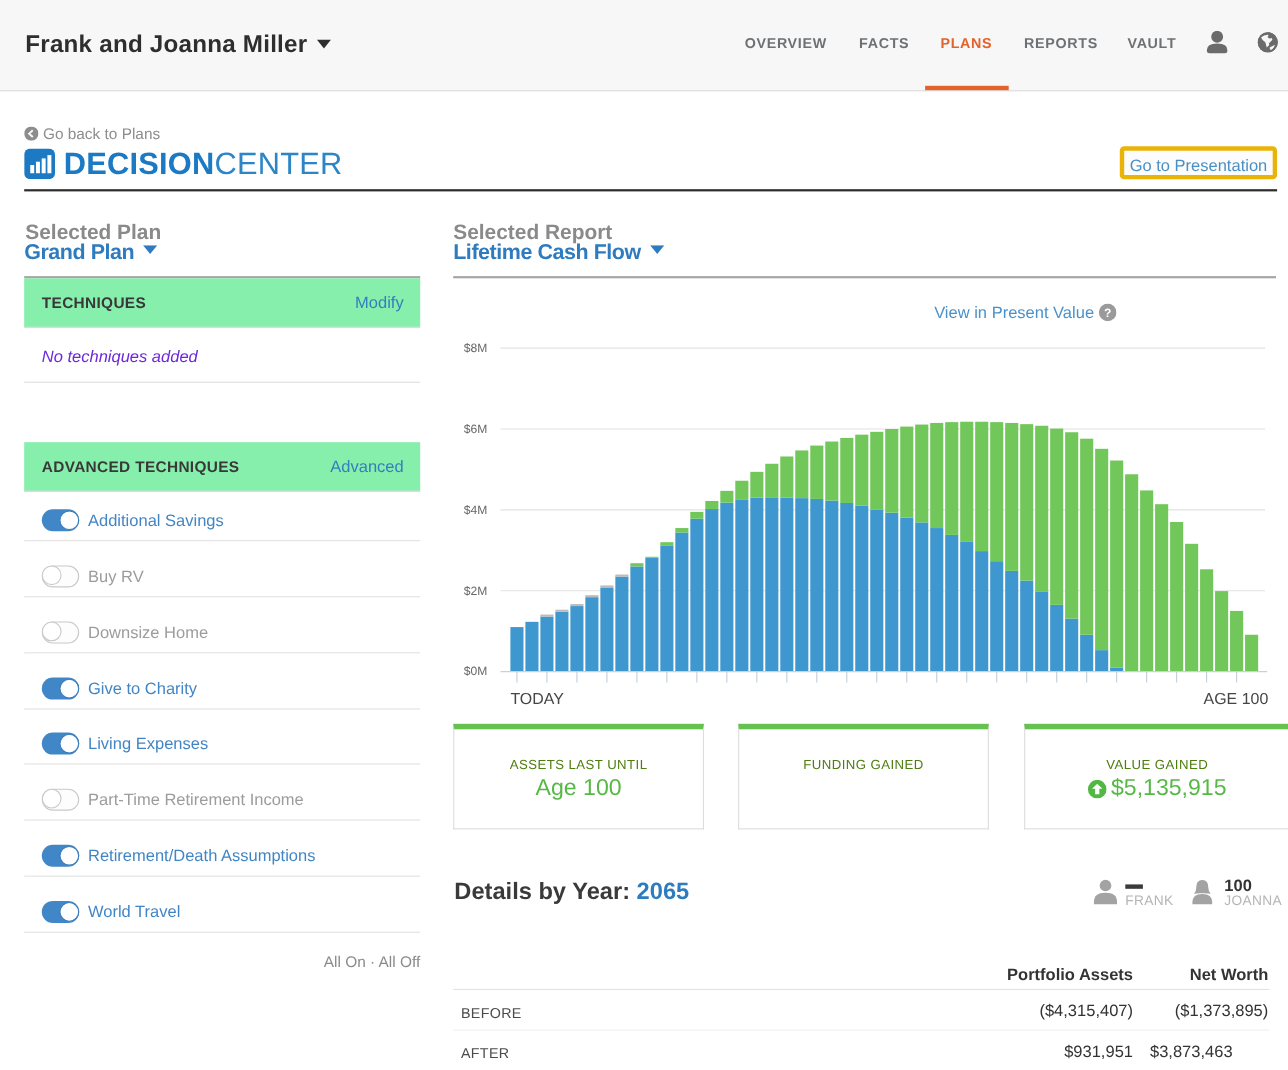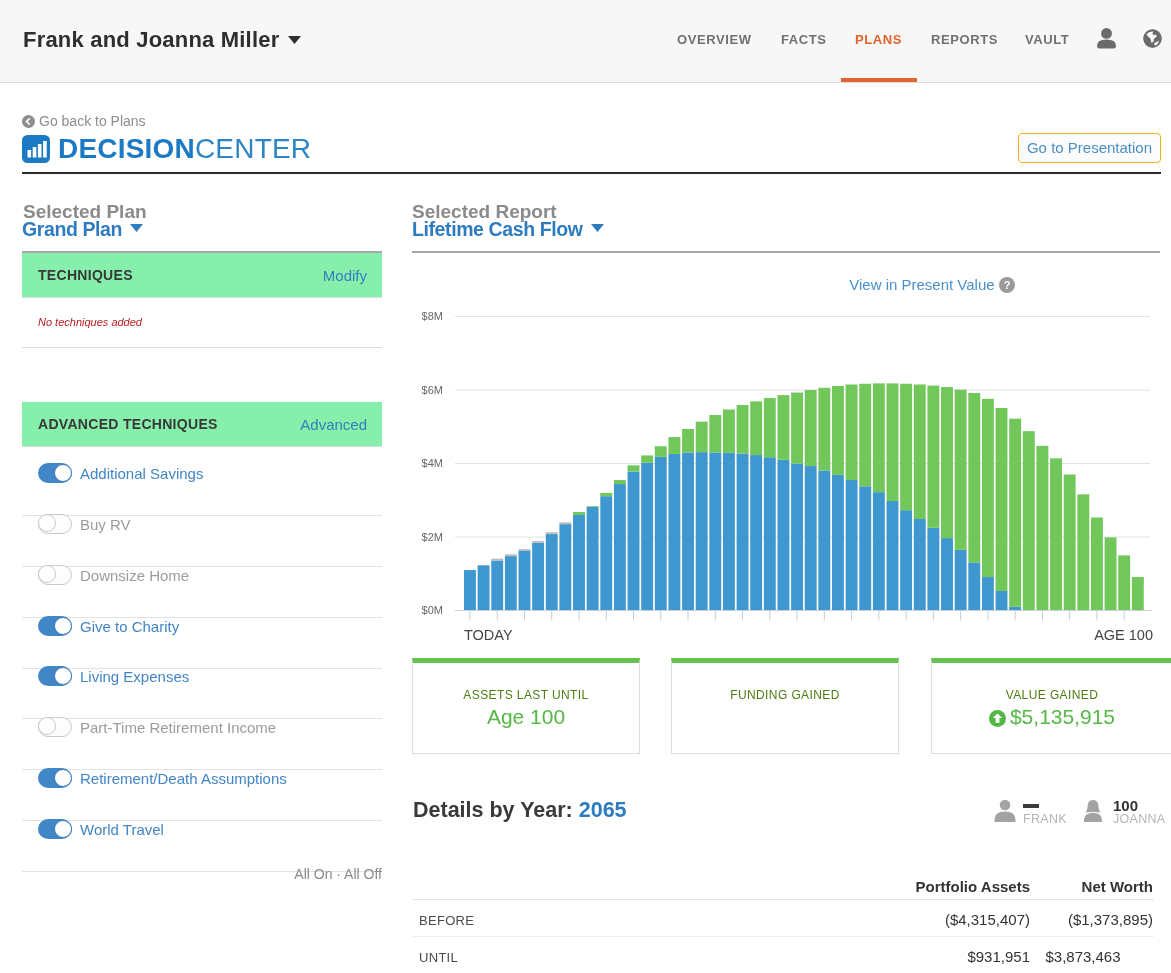--- a/index.html
+++ b/index.html
@@ -11,34 +11,34 @@
   border-bottom:1px solid #dcdcdc; }
 #title { left:23px; top:27px; font-size:22px; font-weight:bold; color:#2e2e2e; letter-spacing:0.2px; }
 .nav { top:32px; font-size:13px; font-weight:bold; color:#6e7174; letter-spacing:0.6px; }
 #plansbar { left:841px; top:78px; width:76px; height:4px; background:#e2632b; }
 
 
 #goback { left:22px; top:113px; font-size:14px; color:#8d8d8d; }
 #logotxt { left:58px; top:133px; font-size:28px; font-weight:bold; color:#1b7ac3; letter-spacing:0.2px;}
 #logotxt .lt { font-weight:normal; color:#2b85c6; }
 #rule { left:22px; top:172px; width:1139px; height:2px; background:#2b2b2b; }
-#gotobtn { left:1018px; top:133px; width:143px; height:30px; border:1px solid #eab308;
+#gotobtn { left:1018px; top:133px; width:143px; height:30px; border:4px solid #eab308;
   border-radius:4px; background:#fcfcfc; color:#4a8fc4; font-size:15px; text-align:center; line-height:28px; }
 
 
 .smlbl { font-size:19px; color:#8a8a8a;font-weight:bold; }
 .bigsel { font-size:19.5px; font-weight:bold; color:#2e7cbf; letter-spacing:-0.4px; }
 #lptop { left:22px; top:251px; width:360px; height:2px; background:#a6a6a6; }
 .shead { left:22px; width:360px; height:45px; background:#86efac; border-bottom:1px solid #ddd;
   font-size:14px; font-weight:bold; color:#383838; line-height:45px; padding-left:16px; letter-spacing:0.3px;}
 .shead .rlink { position:absolute; right:15px; font-weight:normal; font-size:15px; color:#357ebd; letter-spacing:0;}
-#notech { left:38px; top:316px; font-style:italic; font-size:11px; color:#b91c1c; }
+#notech { left:38px; top:316px; font-style:italic; font-size:15px; color:#6d28d9; }
 #techbot { left:22px; top:347px; width:360px; height:1px; background:#ddd; }
 #advhead { top:402px; }
-.trow { position:absolute; left:22px; width:360px; height:68px; border-bottom:1px solid #e2e2e2; }
+.trow { position:absolute; left:22px; width:360px; height:44px; border-bottom:1px solid #e2e2e2; }
 .tg { position:absolute; left:16px; top:15px; width:34px; height:20px; border-radius:10px; }
 .tg.on { background:#4187c7; }
 .tg.on .knob { position:absolute; left:15.5px; top:1px; width:18px; height:18px; border-radius:50%;
   background:#fff; border:1px solid #3a7cba; }
 .tg.off { background:#fdfdfd; border:1px solid #c9c9c9; }
 .tg.off .knob { position:absolute; left:-1px; top:-1px; width:18px; height:18px; border-radius:50%;
   background:#fff; border:1px solid #c9c9c9; }
 .trow span.lbl-on, .trow span.lbl-off { position:absolute; left:58px; top:17px; font-size:15px; }
 .lbl-on { color:#4285c5; }
 .lbl-off { color:#9c9c9c; }
@@ -326,15 +326,15 @@
 <div class="pval" style="left:1113px;top:797px">100</div>
 <div class="pname" style="left:1113px;top:812px">JOANNA</div>
 
 <div class="th" style="left:890px;width:140px;text-align:right">Portfolio Assets</div>
 <div class="th" style="left:1013px;width:140px;text-align:right">Net Worth</div>
 <div id="thline" class="abs"></div>
 <div class="rowlbl" style="top:913px">BEFORE</div>
 <div class="rval" style="left:890px;top:911px;width:140px;text-align:right">($4,315,407)</div>
 <div class="rval" style="left:1013px;top:911px;width:140px;text-align:right">($1,373,895)</div>
 <div id="r1line" class="abs"></div>
-<div class="rowlbl" style="top:950px">UNTIL</div>
+<div class="rowlbl" style="top:950px">AFTER</div>
 <div class="rval" style="left:890px;top:948px;width:140px;text-align:right">$931,951</div>
 <div class="rval" style="left:1013px;top:948px;width:140px;text-align:center">$3,873,463</div>
 
 </body></html>

